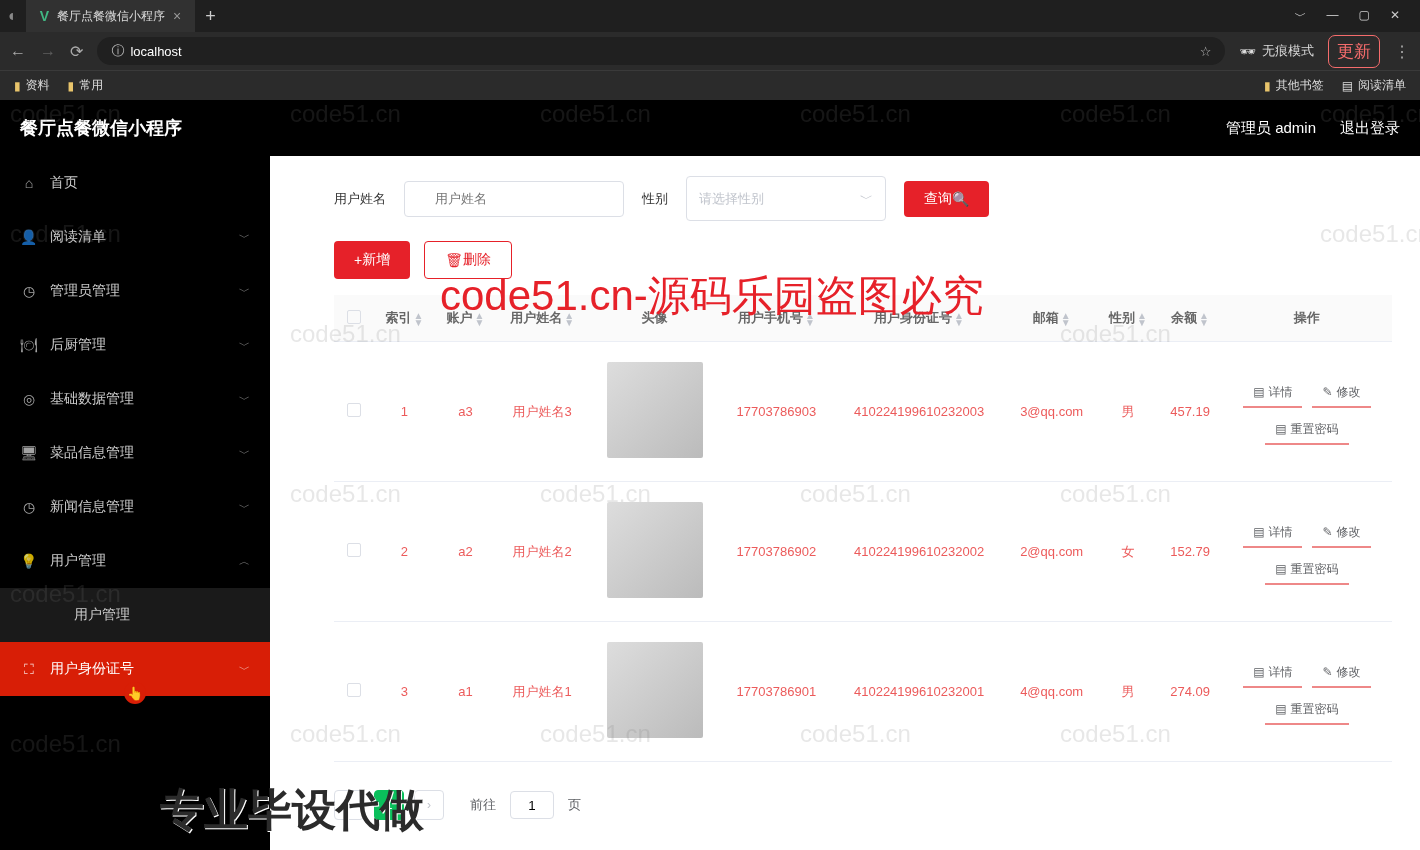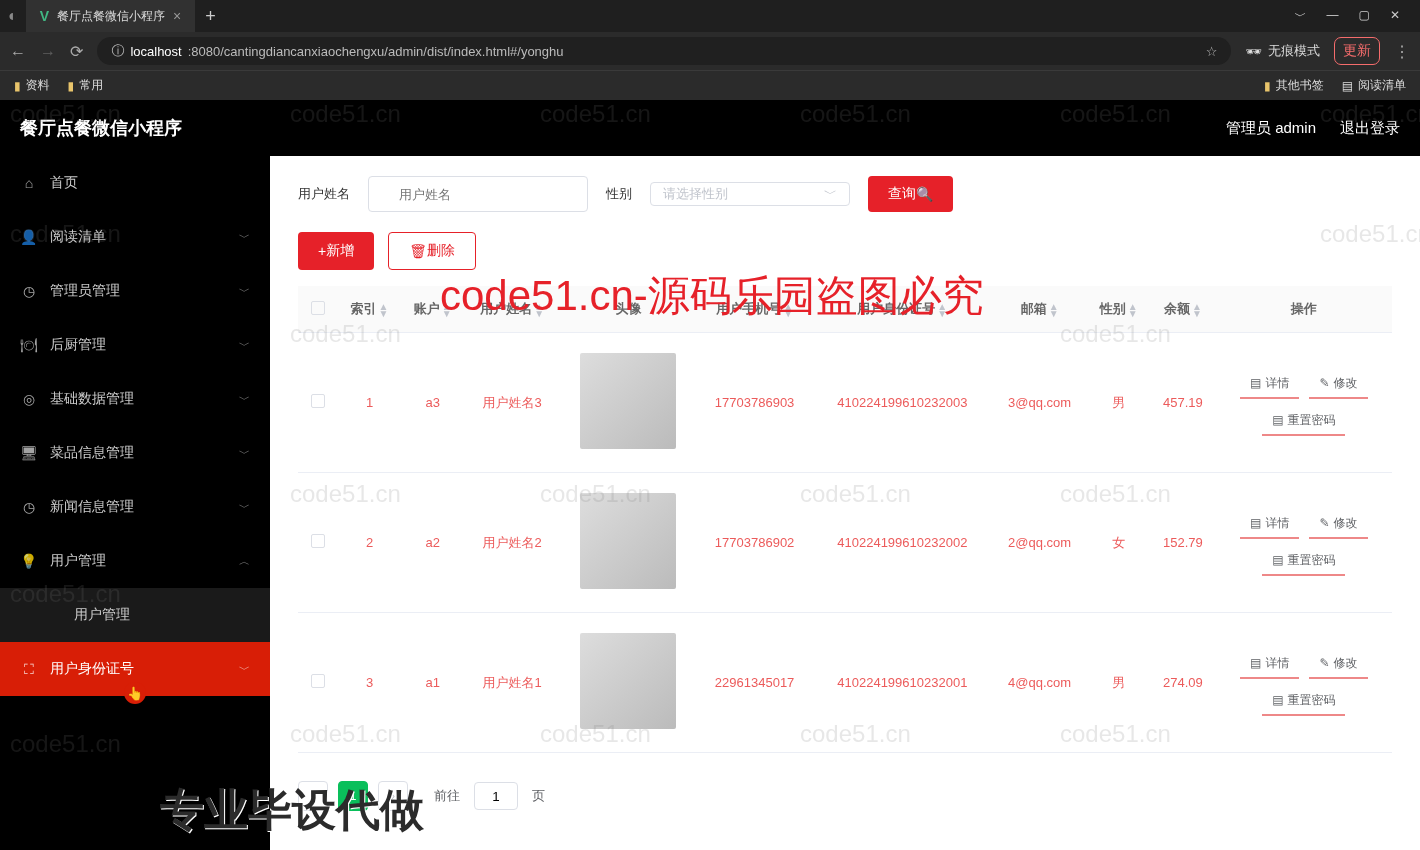--- a/index.html
+++ b/index.html
@@ -11,21 +11,21 @@
 .tab { display: flex; align-items: center; gap: 8px; padding: 0 14px; height: 32px; background: #313131; color: #ddd; font-size: 12px; }
 .tab-v { color: #41b883; font-weight: bold; font-size: 14px; }
 .tab-close { color: #999; font-size: 14px; cursor: pointer; }
 .new-tab { color: #ccc; font-size: 18px; padding: 0 10px; cursor: pointer; }
 .win-controls { margin-left: auto; display: flex; gap: 20px; padding: 0 20px; color: #ccc; font-size: 12px; }
 .nav-bar { display: flex; align-items: center; height: 38px; padding: 0 10px; gap: 14px; background: #2b2b2b; }
 .nav-icon { color: #aaa; font-size: 16px; cursor: pointer; }
 .url-bar { flex: 1; background: #202020; border-radius: 20px; height: 28px; display: flex; align-items: center; padding: 0 14px; color: #bbb; font-size: 13px; gap: 6px; }
 .url-domain { color: #fff; }
 .incognito { display: flex; align-items: center; gap: 6px; color: #ddd; font-size: 13px; }
-.update-btn { color: #f56c6c; font-size: 14px; padding: 4px 8px; border: 1px solid #f56c6c; border-radius: 7px; }
+.update-btn { color: #f56c6c; font-size: 17px; padding: 4px 8px; border: 1px solid #f56c6c; border-radius: 7px; }
 .bookmark-bar { display: flex; align-items: center; height: 30px; padding: 0 14px; gap: 18px; background: #2b2b2b; font-size: 12px; color: #ddd; border-top: 1px solid #3a3a3a; }
 .bm-folder { display: flex; align-items: center; gap: 5px; }
 .bm-folder-icon { color: #e8c46b; }
 .bm-right { margin-left: auto; display: flex; gap: 18px; }
 
 
 .app-header { background: #000; color: #fff; height: 56px; display: flex; align-items: center; padding: 0 20px; }
 .app-title { font-size: 18px; font-weight: bold; }
 .app-header-right { margin-left: auto; display: flex; gap: 24px; font-size: 15px; }
 .app-header-right span { cursor: pointer; }
@@ -37,27 +37,27 @@
 .sidebar { width: 270px; background: #000; color: #ccc; overflow-y: auto; flex-shrink: 0; }
 .sb-item { display: flex; align-items: center; padding: 18px 20px; font-size: 14px; cursor: pointer; gap: 12px; position: relative; }
 .sb-item.active { background: #d81e06; color: #fff; }
 .sb-item.sub { padding-left: 44px; background: #0a0a0a; }
 .sb-item.sub.current { background: #1a1a1a; }
 .sb-icon { width: 18px; text-align: center; opacity: 0.8; }
 .sb-chevron { margin-left: auto; font-size: 11px; opacity: 0.6; }
 .cursor-hand { position: absolute; right: 124px; bottom: -8px; color: #fff; background: #d81e06; border-radius: 50%; width: 22px; height: 22px; display: inline-flex; align-items: center; justify-content: center; font-size: 13px; }
 
 
-.main { flex: 1; background: #fff; padding: 20px 28px; overflow: auto; position: relative; }
+.main { flex: 1; background: #fff; padding: 20px 28px; overflow: auto; position: relative; margin-left: 36px; }
 .filter-row { display: flex; align-items: center; gap: 18px; margin-bottom: 20px; }
 .filter-label { font-size: 13px; color: #333; }
 .filter-input { width: 220px; height: 36px; border: 1px solid #dcdfe6; border-radius: 4px; padding: 0 12px 0 30px; font-size: 13px; color: #999; position: relative; }
 .input-wrap { position: relative; }
 .input-wrap .seek { position: absolute; left: 10px; top: 10px; color: #c0c4cc; font-size: 14px; }
-.filter-select { width: 200px; height: 24px; border: 1px solid #dcdfe6; border-radius: 4px; padding: 0 12px; font-size: 13px; color: #c0c4cc; display: flex; align-items: center; justify-content: space-between; }
+.filter-select { width: 200px; height: 45px; border: 1px solid #dcdfe6; border-radius: 4px; padding: 0 12px; font-size: 13px; color: #c0c4cc; display: flex; align-items: center; justify-content: space-between; }
 .btn { display: inline-flex; align-items: center; gap: 0; padding: 9px 20px; border-radius: 4px; font-size: 14px; cursor: pointer; border: none; }
 .btn-danger { background: #e62129; color: #fff; }
 .btn-danger-o { background: #fff; color: #e62129; border: 1px solid #e62129; }
 .action-row { display: flex; gap: 14px; margin-bottom: 16px; }
 
 
 .tbl { width: 100%; border-collapse: collapse; font-size: 13px; }
 .tbl th { background: #fafafa; padding: 14px 6px; text-align: center; color: #666; font-weight: 700; border-bottom: 1px solid #ebeef5; position: relative; }
 .tbl td { padding: 20px 6px; text-align: center; border-bottom: 1px solid #ebeef5; color: #ec5b5b; vertical-align: middle; }
 .sort-i { color: #c0c4cc; font-size: 10px; display: inline-block; line-height: 7px; vertical-align: middle; margin-left: 2px; }
@@ -98,21 +98,20 @@
       <span>✕</span>
     </div>
   </div>
   <div class="nav-bar">
     <span class="nav-icon">←</span>
     <span class="nav-icon" style="opacity:.4">→</span>
     <span class="nav-icon">⟳</span>
     <div class="url-bar">
       <span>ⓘ</span>
       <span class="url-domain">localhost</span>
-        <span>:8080/cantingdiancanxiaochengxu/admin/dist/index.html#/yonghu</span>
       <span style="margin-left:auto">☆</span>
     </div>
     <div class="incognito">
       <span>🕶</span>
       <span>无痕模式</span>
     </div>
     <span class="update-btn">更新</span>
     <span class="nav-icon">⋮</span>
   </div>
   <div class="bookmark-bar">
@@ -285,21 +284,21 @@
         <span class="op-btn"><span>▤</span>重置密码</span>
       </div>
     </td>
           </tr>
           <tr>
     <td><span class="chk"></span></td>
     <td>3</td>
     <td>a1</td>
     <td>用户姓名1</td>
     <td><span class="avatar-img"></span></td>
-    <td>22961345017</td>
+    <td>17703786901</td>
     <td>410224199610232001</td>
     <td>4@qq.com</td>
     <td>男</td>
     <td>274.09</td>
     <td>
       <div class="row-ops">
         <div class="op-row">
           <span class="op-btn"><span>▤</span>详情</span>
           <span class="op-btn"><span>✎</span>修改</span>
         </div>

